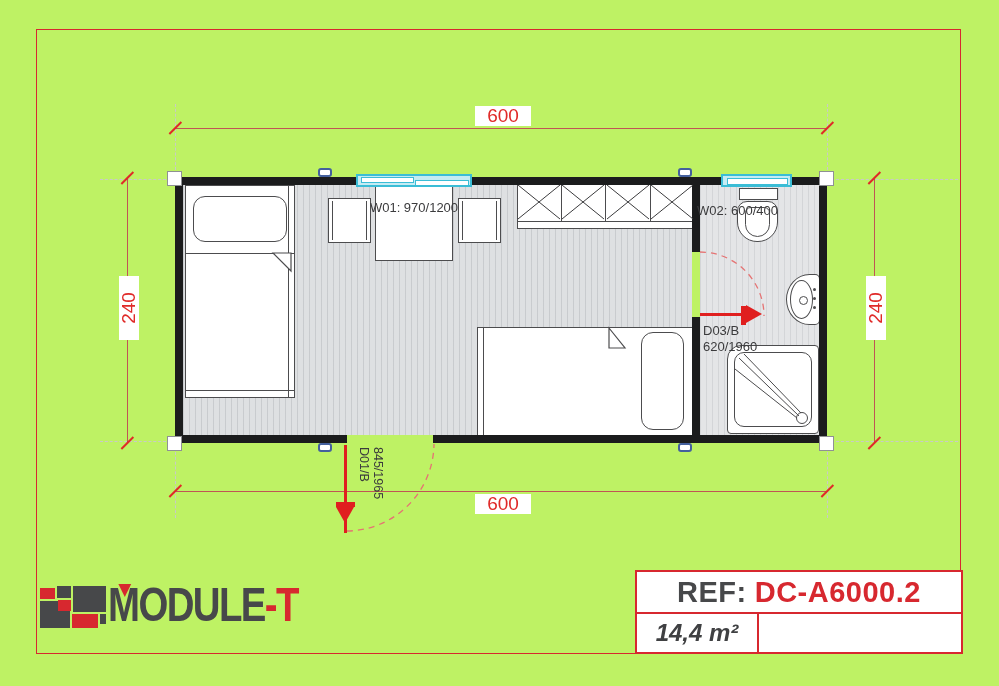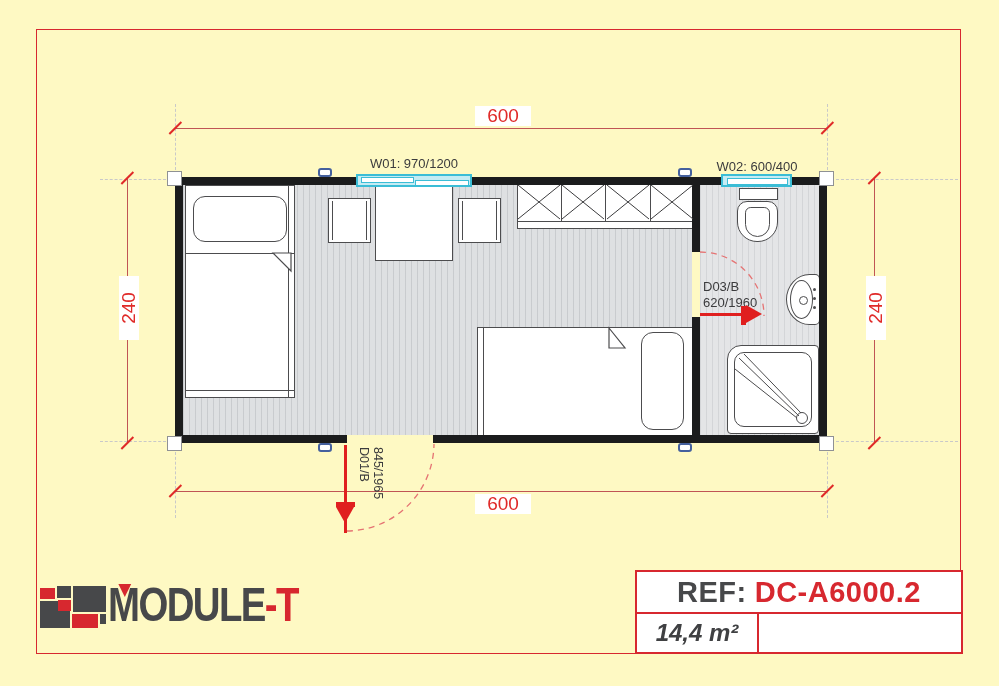--- a/index.html
+++ b/index.html
@@ -1,16 +1,16 @@
 <!DOCTYPE html>
 <html><head>
 <meta charset="utf-8">
 <style>
   html,body{margin:0;padding:0;background:#fff;}
-  .page{position:relative;width:999px;height:686px;background:#fef9c3;
+  .page{position:relative;width:999px;height:686px;background:#bef264;
         font-family:"Liberation Sans", sans-serif;overflow:hidden;}
   .abs{position:absolute;}
   
   .frame{position:absolute;left:36px;top:29px;width:925px;height:625px;
          border:1.5px solid #d7282f;box-sizing:border-box;}
   
   .dimline-h{position:absolute;height:1.2px;background:#c05555;}
   .dimline-v{position:absolute;width:1.2px;background:#c05555;}
   .tick{position:absolute;width:17px;height:2.4px;background:#e02a28;transform:rotate(-45deg);}
   .dimtext{position:absolute;color:#e02a28;font-size:19px;line-height:20px;background:#fff;
@@ -29,21 +29,21 @@
   .hline{position:absolute;height:1.2px;background:#4c4c4e;}
   .vline{position:absolute;width:1.2px;background:#4c4c4e;}
   .chair-inner{position:absolute;left:3px;right:3px;top:2px;bottom:2px;
                border-left:1.2px solid #4c4c4e;border-right:1.2px solid #4c4c4e;}
   .round{border-radius:12px;}
   .ellipse{border-radius:50%;}
   
   .win{position:absolute;top:174px;height:13px;background:#c5ecf4;border:2px solid #3bbdd6;box-sizing:border-box;z-index:20;}
   .pane{position:absolute;background:#fff;border:1px solid #3bbdd6;}
   
-  .lbl{position:absolute;color:#3b3b3d;font-size:13px;line-height:16px;}
+  .lbl{position:absolute;color:#3b3b3d;font-size:13px;line-height:16px;margin-top:44px;}
   .lbl-v{position:absolute;color:#3b3b3d;font-size:12.5px;writing-mode:vertical-lr;line-height:14px;z-index:30;}
   
   .door-red{background:#e01f1f;position:absolute;z-index:31;}
   .tri{position:absolute;width:0;height:0;z-index:31;}
   
   .logo-icon{position:absolute;left:40px;top:586px;width:66px;height:42px;}
   .logo-icon div{position:absolute;}
   .ic-dark{background:#47484a;}
   .ic-red{background:#d7282f;}
   .wordmark{position:absolute;left:108px;top:579px;height:54px;font-size:48px;font-weight:700;
@@ -175,21 +175,21 @@
 
   <div class="door-red" style="left:344px;top:445px;width:3px;height:88px;"></div>
   <div class="door-red" style="left:336px;top:502px;width:19px;height:5px;"></div>
   <div class="tri" style="left:336px;top:507px;border-left:9.5px solid transparent;border-right:9.5px solid transparent;border-top:16px solid #e01f1f;"></div>
 
   <div class="door-red" style="left:700px;top:313px;width:48px;height:3px;"></div>
   <div class="door-red" style="left:741px;top:306px;width:5px;height:19px;"></div>
   <div class="tri" style="left:746px;top:305px;border-top:9.5px solid transparent;border-bottom:9.5px solid transparent;border-left:16px solid #e01f1f;"></div>
 
   <div class="lbl" style="left:354px;top:156px;width:120px;text-align:center;">W01: 970/1200</div>
-  <div class="lbl" style="left:697px;top:159px;width:120px;text-align:center;">W02: 600/400</div>
+  <div class="lbl" style="left:697px;top:159px;width:120px;text-align:left;">W02: 600/400</div>
   <div class="lbl" style="left:703px;top:279px;z-index:30;">
     <div>D03/B</div>
     <div>620/1960</div>
   </div>
   <div class="lbl-v" style="left:357px;top:447px;height:62px;">
     <div>D01/B</div>
     <div>845/1965</div>
   </div>
 
   <svg class="overlay" width="999" height="686" viewBox="0 0 999 686">

